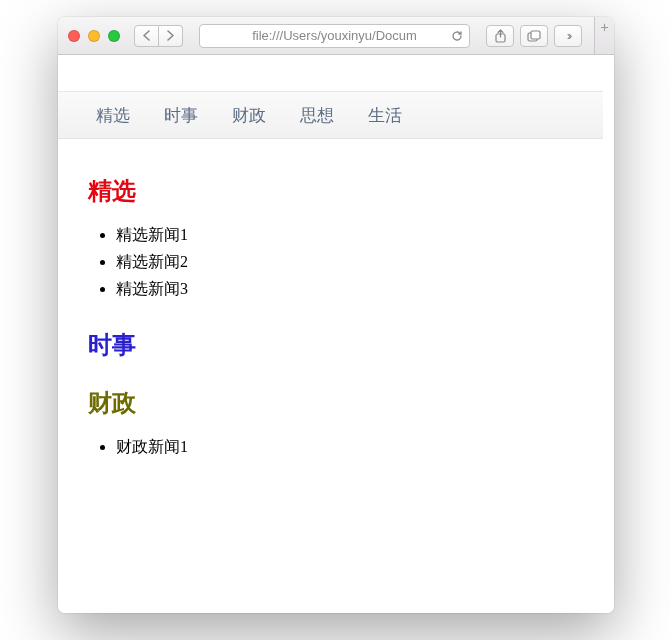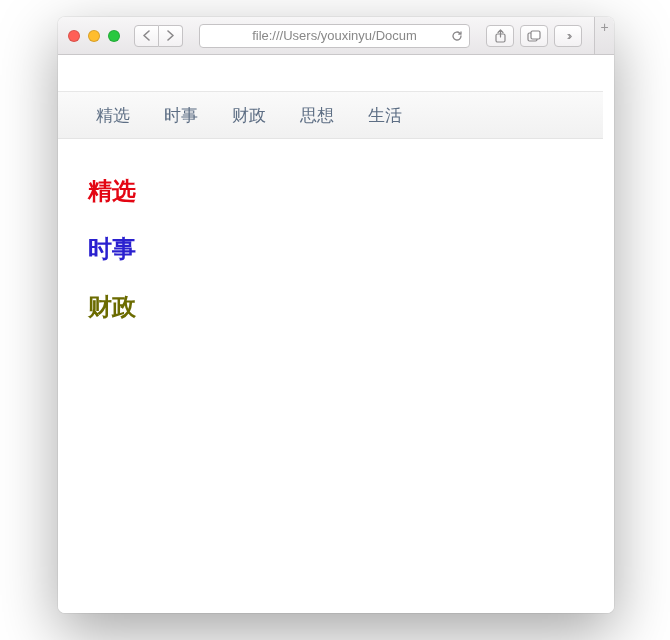--- a/index.html
+++ b/index.html
@@ -223,21 +223,29 @@
         <a>精选</a>
         <a>时事</a>
         <a>财政</a>
         <a>思想</a>
         <a>生活</a>
       </div>
 
       <div class="content">
 
         <h2 class="c0">精选</h2>
+        <ul>
+          <li>精选新闻1</li>
+          <li>精选新闻2</li>
+          <li>精选新闻3</li>
+        </ul>
 
         <h2 class="c1">时事</h2>
 
         <h2 class="c2">财政</h2>
+        <ul>
+          <li>财政新闻1</li>
+        </ul>
 
       </div>
     </div>
   </div>
 </div>
 
 </body></html>

